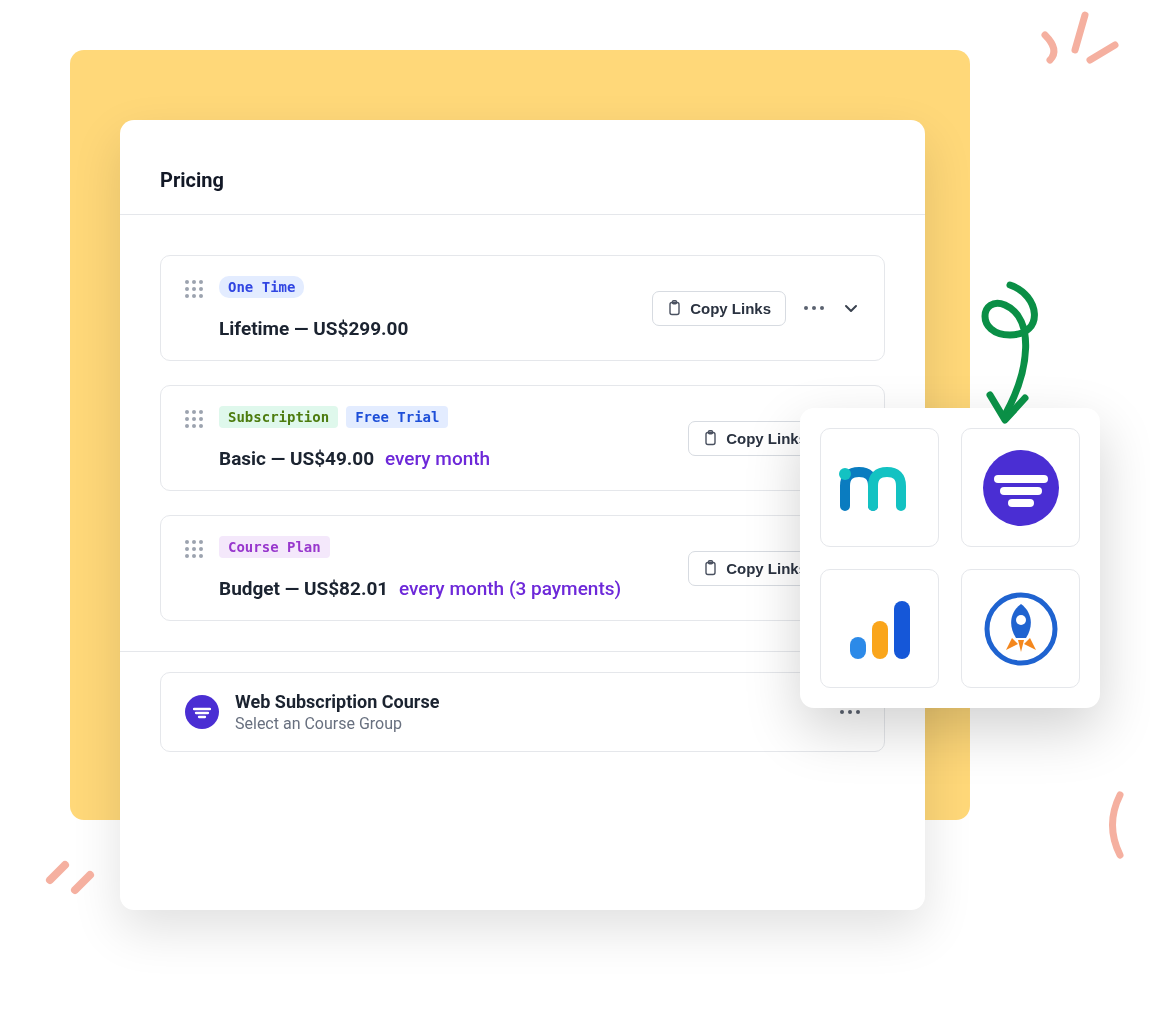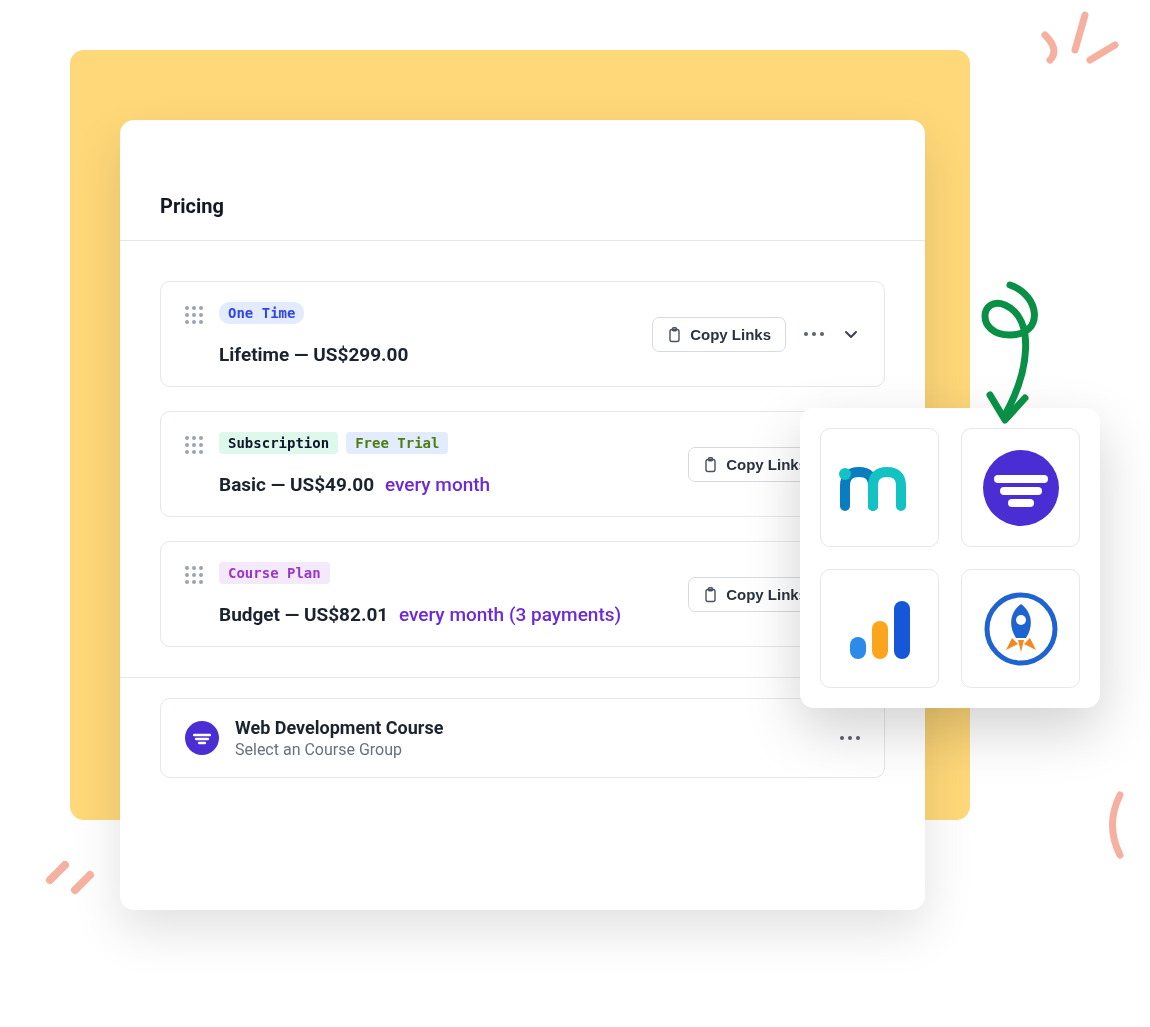--- a/index.html
+++ b/index.html
@@ -24,21 +24,21 @@
   .card {
     position: absolute;
     left: 120px;
     top: 120px;
     width: 805px;
     height: 790px;
     background: #fff;
     border-radius: 14px;
     box-shadow: 0 20px 50px rgba(0,0,0,0.12);
     z-index: 2;
-    padding: 52px 0;
+    padding: 26px 0;
   }
   .section-title {
     padding: 22px 40px 22px 40px;
     font-size: 20px;
     font-weight: 700;
     color: #121826;
   }
   .divider {
     height: 1px;
     background: #e5e7eb;
@@ -74,40 +74,40 @@
   .price-info { display: flex; flex-direction: column; gap: 7px; }
   .badges { display: flex; gap: 8px; }
   .badge {
     font-size: 14px;
     font-weight: 600;
     padding: 3px 9px;
     border-radius: 4px;
     font-family: ui-monospace, Menlo, monospace;
   }
   .badge-blue    { background: #e3ecff; color: #3045e2; border-radius: 10px; }
-  .badge-green   { background: #dff8ec; color: #0f172a; }
-  .badge-blue2   { background: #e3ecff; color: #4d7c0f; }
+  .badge-green   { background: #dff8ec; color: #4d7c0f; }
+  .badge-blue2   { background: #e3ecff; color: #1d4ed8; }
   .badge-purple  { background: #f4e8fb; color: #9837cd; }
   .price-line {
     font-size: 19px;
     color: #1b2330;
     font-weight: 700;
     margin-top: 12px;
   }
   .price-line .amount { font-weight: 700; }
   .price-line .suffix { color: #6d28d9; font-weight: 500; margin-left: 6px; }
 
   .price-actions {
     display: flex;
     align-items: center;
     gap: 18px;
   }
   .copy-btn {
     display: inline-flex;
-    align-items: flex-end;
+    align-items: flex-start;
     gap: 8px;
     border: 1px solid #d7dbe1;
     background: #fff;
     border-radius: 7px;
     padding: 8px 14px;
     font-size: 15px;
     font-weight: 600;
     color: #2a3240;
     cursor: pointer;
   }
@@ -325,21 +325,21 @@
   <div class="integration-row">
     <div class="integ-left">
       <span class="integ-logo">
         <svg viewBox="0 0 18 14">
           <path d="M1 4 L17 4" stroke="#fff" stroke-width="2.3" stroke-linecap="round"></path>
           <path d="M3 8 L15 8" stroke="#fff" stroke-width="2.3" stroke-linecap="round"></path>
           <path d="M6 12 L12 12" stroke="#fff" stroke-width="2.3" stroke-linecap="round"></path>
         </svg>
       </span>
       <div class="integ-text">
-        <div class="name">Web Development Course</div>
+        <div class="name">Web Subscription Course</div>
         <div class="sub">Select an Course Group</div>
       </div>
     </div>
     <span class="dots3">
         <i></i>
         <i></i>
         <i></i>
       </span>
   </div>
 

